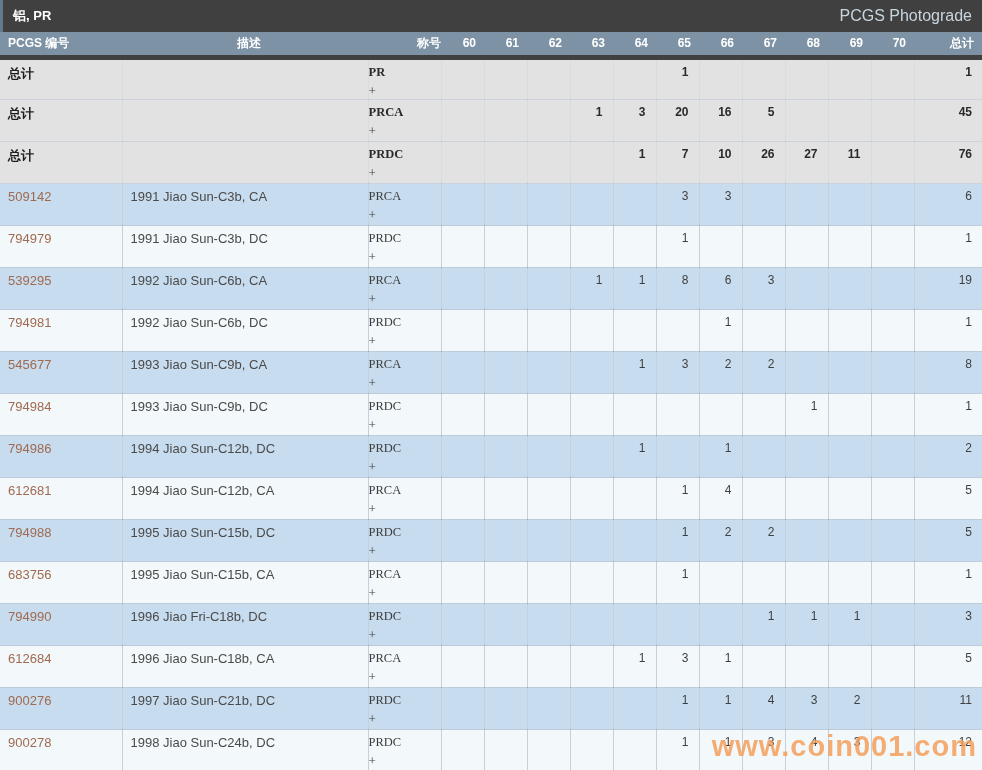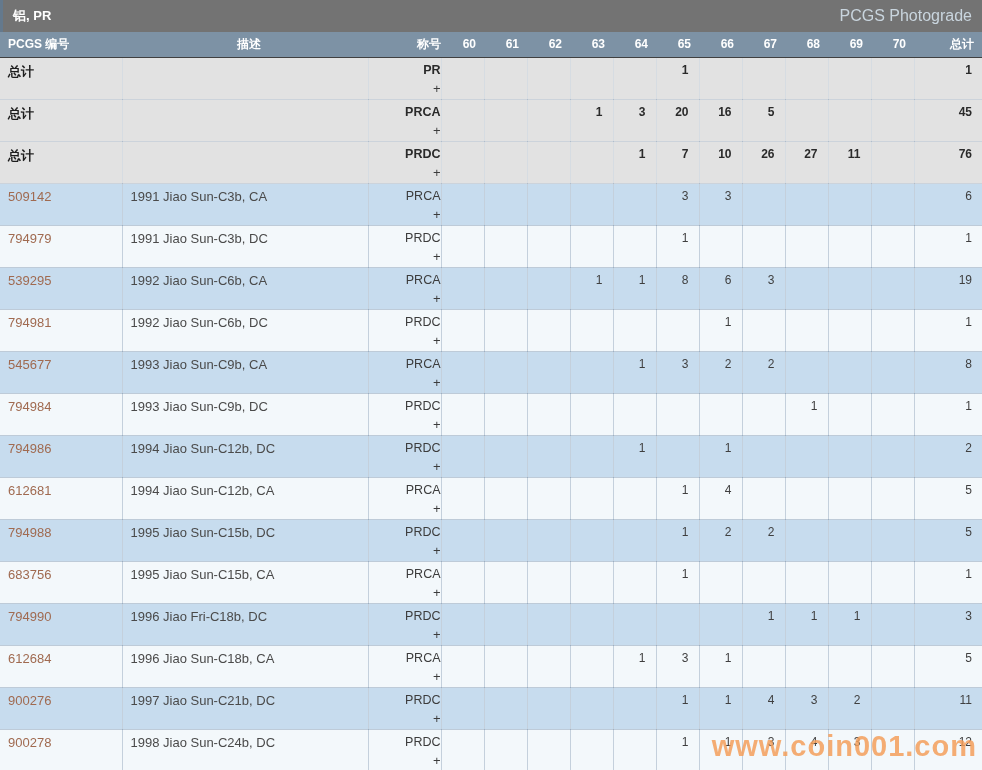--- a/index.html
+++ b/index.html
@@ -3,32 +3,32 @@
 <meta charset="utf-8">
 <style>
   * { margin:0; padding:0; box-sizing:border-box; }
   html,body { width:982px; height:770px; overflow:hidden; }
   body {
     font-family:"Liberation Sans","DejaVu Sans",sans-serif;
     background:#ffffff; position:relative;
   }
   
   .titlebar {
-    height:32px; background:#737373; border-left:3px solid #617避889;
+    height:32px; background:#404040; border-left:3px solid #617避889;
     border-left:3px solid #64798d;
     display:flex; align-items:center; justify-content:space-between;
     padding:0 10px;
   }
   .titlebar .t { color:#ffffff; font-size:13px; font-weight:bold; }
   .titlebar .pg { color:#c9d5de; font-size:16px; cursor:pointer; }
   
   table { border-collapse:collapse; table-layout:fixed; width:982px; }
   thead th {
     background:#7d92a5; color:#ffffff; font-size:12px; font-weight:bold;
-    height:25px; padding:0; border-bottom:1px solid #404040;
+    height:25px; padding:0; border-bottom:5px solid #404040;
     white-space:nowrap;
   }
   th.h-num   { text-align:left;  padding-left:8px; }
   th.h-desc  { text-align:center;  padding-left:8px;margin-top:41px; }
   th.h-desig { text-align:right; }
   th.h-grade { text-align:right; padding-right:8px; }
   th.h-total { text-align:right; padding-right:8px; }
   td {
     height:42px; vertical-align:top; padding-top:5px;
     border-right:1px solid rgba(100,132,162,.38);
@@ -36,21 +36,21 @@
     font-size:12.5px; color:#3f3f3f; overflow:hidden; white-space:nowrap;
   }
   td:last-child { border-right:none; }
   .row-summary td { background:#e2e2e2; border-right-color:rgba(120,140,160,.30); border-bottom-color:rgba(120,140,160,.38); }
   .row-blue td    { background:#c7dcee; }
   .row-alt td     { background:#f3f8fb; }
   .c-num  { padding-left:8px; font-size:13px; }
   .row-summary .c-num { font-weight:bold; color:#1d1d1d; }
   .c-num.link { color:#a06a50; cursor:pointer; }
   .c-desc { padding-left:8px; font-size:13px; color:#4a4a4a; }
-  .c-desig { text-align:right; }
+  .c-desig { text-align:left;font-family:Liberation Serif, serif; }
   .desig { font-size:12.5px; color:#3c3c3c; line-height:15px; }
   .row-summary .desig { font-weight:bold; color:#2a2a2a; }
   .plus  { font-size:13px; color:#3c3c3c; margin-top:4px; cursor:pointer; line-height:13px; }
   .c-grade { text-align:right; padding-right:10px; font-size:12px; }
   .c-total { text-align:right; padding-right:10px; font-size:12px; }
   .row-summary .c-grade, .row-summary .c-total { font-weight:bold; color:#2a2a2a; }
   
   .watermark {
     position:absolute; right:5px; bottom:7px;
     font-size:29px; font-weight:bold; letter-spacing:1px;

